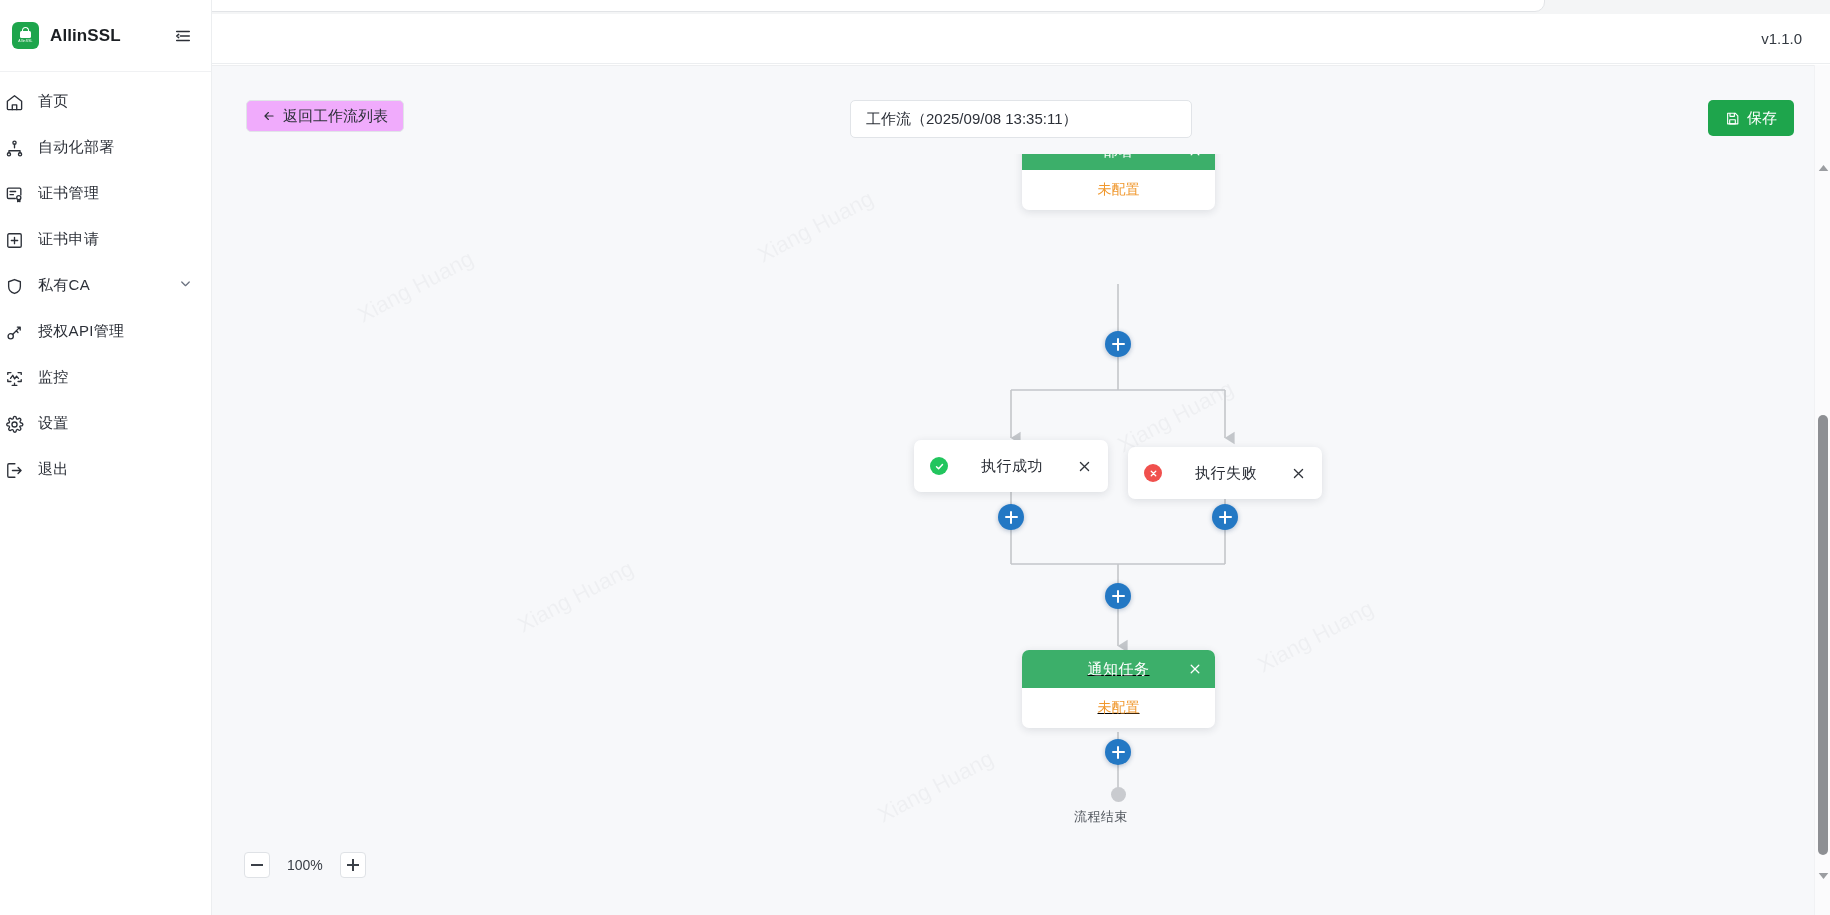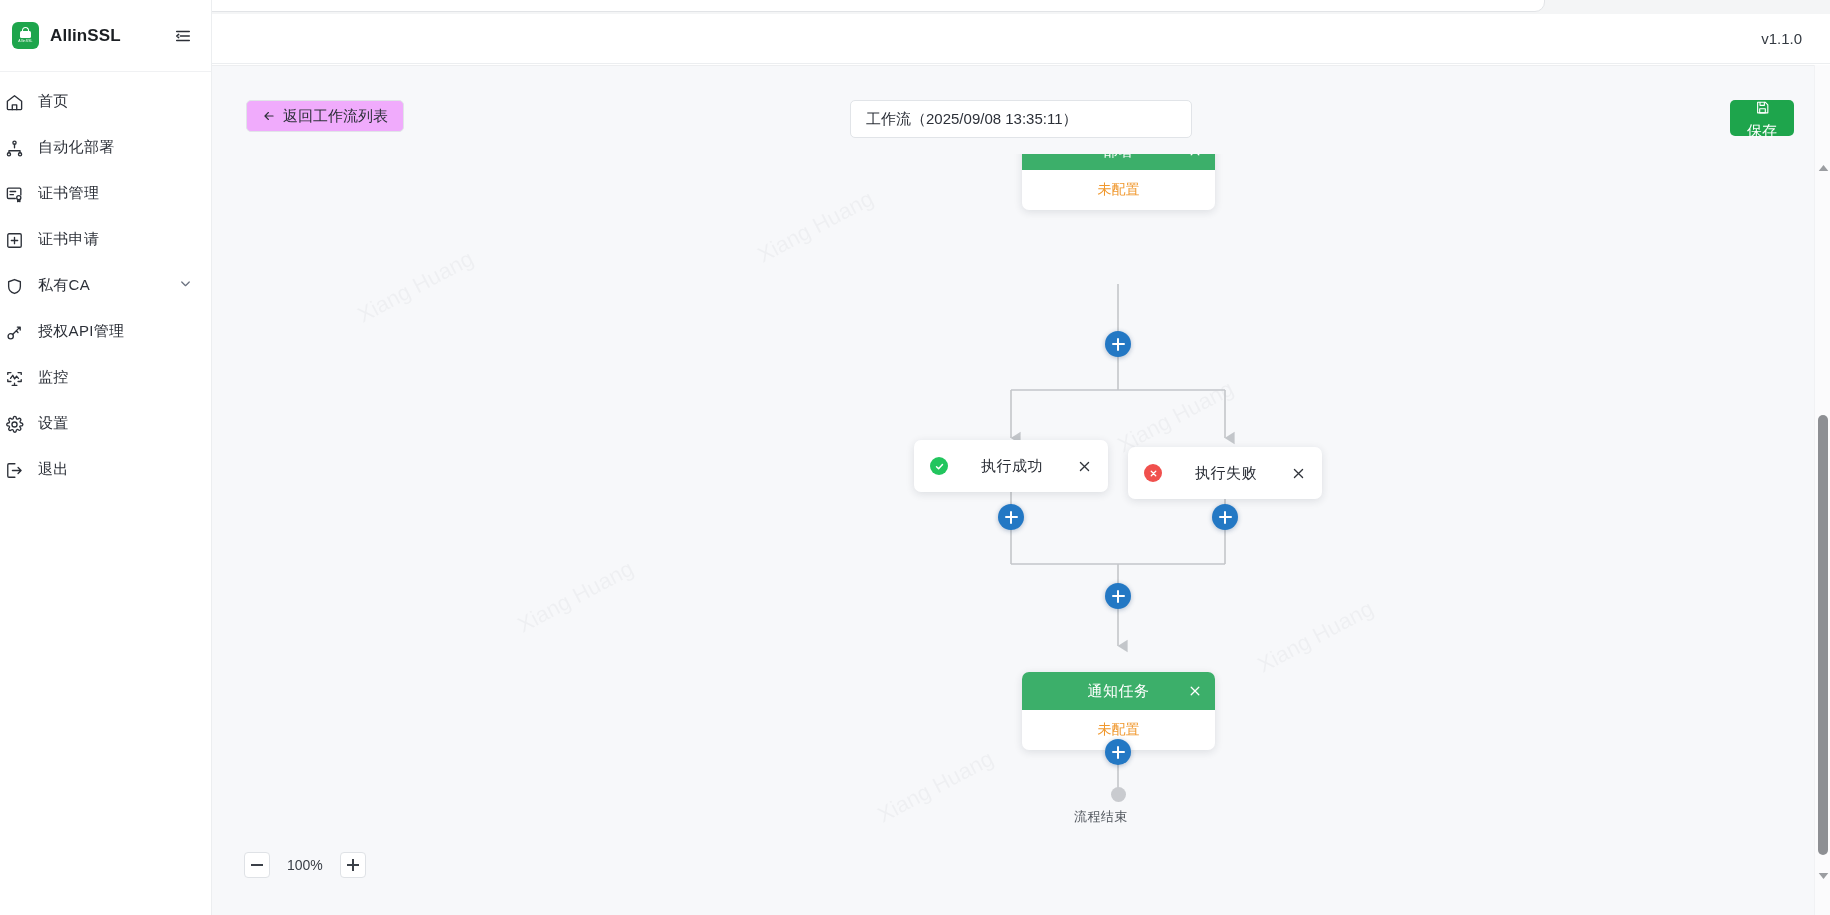--- a/index.html
+++ b/index.html
@@ -144,21 +144,20 @@
   }
   .save-btn {
     position: absolute; top: 34px; right: 36px;
     height: 36px; padding: 0 17px;
     background: #1ea54c;
     border: none; border-radius: 5px;
     color: #ffffff; font-size: 15px;
     display: flex; align-items: center; gap: 7px;
     cursor: pointer;
     font-family: "Liberation Sans", "DejaVu Sans", sans-serif;
-    flex-direction: column;
   }
 
   
   .canvas {
     position: absolute; top: 88px; left: 0;
     width: 1618px; height: 762px;
     overflow: hidden;
   }
   .flow-svg { position: absolute; top: 0; left: 0; }
 
@@ -548,21 +547,21 @@
             <path d="M5.5 5.5 18.5 18.5M18.5 5.5 5.5 18.5"></path>
           </svg>
         </div>
       </div>
 
       <div class="plus" style="left:786px; top:350px;"></div>
       <div class="plus" style="left:1000px; top:350px;"></div>
 
       <div class="plus" style="left:893px; top:429px;"></div>
 
-      <div class="node node-task" style="left:810px; top:518px;">
+      <div class="node node-task" style="left:810px; top:496px;text-decoration:underline;">
         <div class="node-head">
           <div class="node-head-title">通知任务</div>
           <div class="node-close">
             <svg width="14" height="14" viewBox="0 0 24 24" fill="none" stroke="currentColor" stroke-width="2.2" stroke-linecap="round">
               <path d="M5.5 5.5 18.5 18.5M18.5 5.5 5.5 18.5"></path>
             </svg>
           </div>
         </div>
         <div class="node-body">未配置</div>
       </div>

